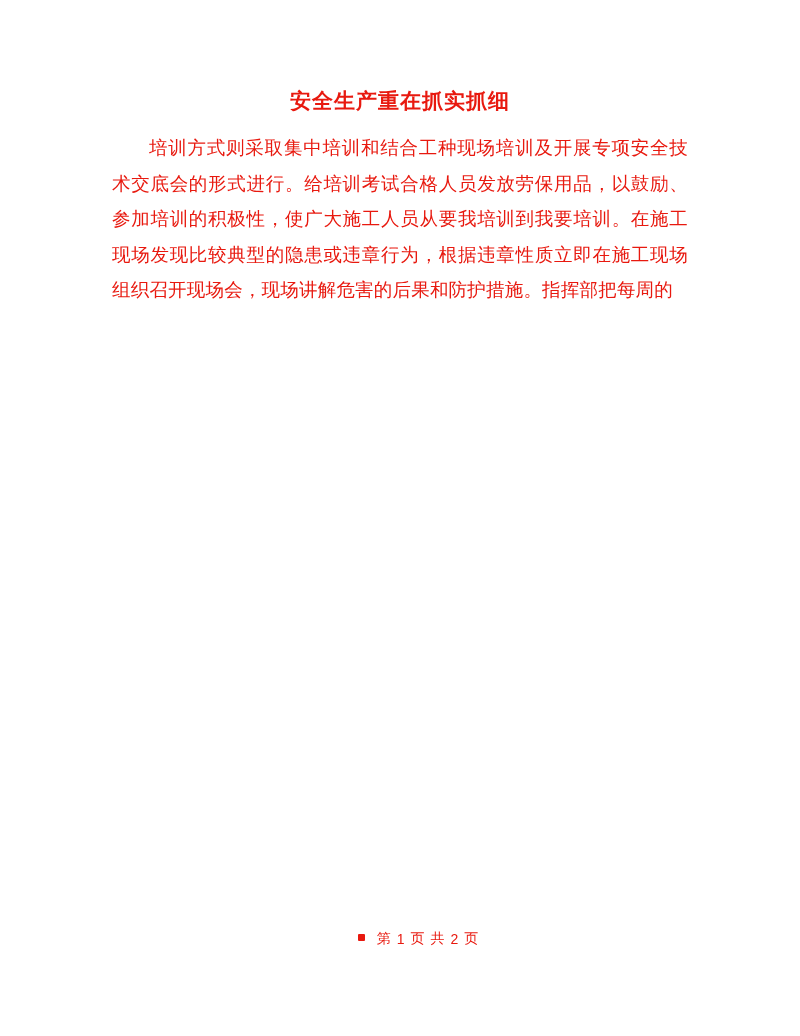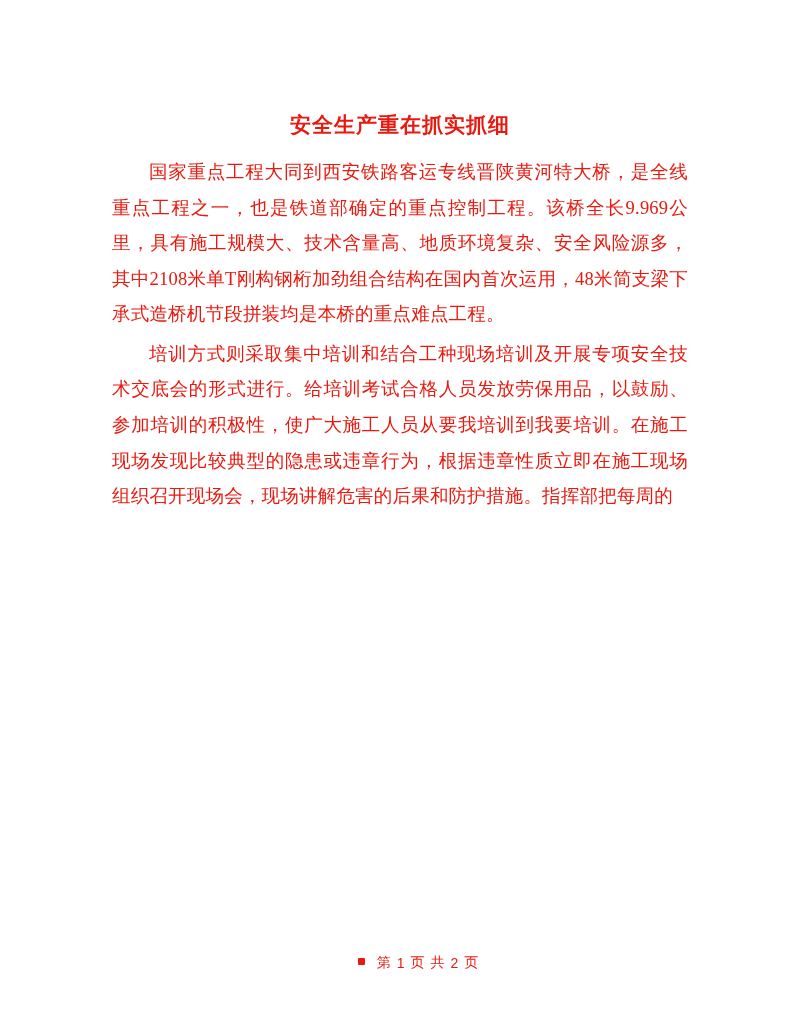--- a/index.html
+++ b/index.html
@@ -14,21 +14,20 @@
     color: #e8190f;
     position: relative;
     overflow: hidden;
   }
   .page {
     width: 800px;
     height: 996px;
     box-sizing: border-box;
     padding: 72px 112px 0 112px;
     position: relative;
-    margin-top: 24px;
   }
   .doc-title {
     text-align: center;
     font-size: 21px;
     font-weight: bold;
     color: #e8190f;
     letter-spacing: 1px;
     margin: 14px 0 16px 0;
     line-height: 1.4;
     font-family: "Liberation Sans", "DejaVu Sans", sans-serif;
@@ -73,20 +72,19 @@
     vertical-align: middle;
   }
 </style>
 </head>
 <body>
 
 <div class="page">
 
   <div class="doc-title">安全生产重在抓实抓细</div>
 
-  <p class="para">国家重点工程大同到西安铁路客运专线晋陕黄河特大桥，是全线重点工程之一，也是铁道部确定的重点控制工程。该桥全长9.969公里，具有施工规模大、技术含量高、地质环境复杂、安全风险源多，其中2108米单T刚构钢桁加劲组合结构在国内首次运用，48米简支梁下承式造桥机节段拼装均是本桥的重点难点工程。</p>
   <p class="para">培训方式则采取集中培训和结合工种现场培训及开展专项安全技术交底会的形式进行。给培训考试合格人员发放劳保用品，以鼓励、参加培训的积极性，使广大施工人员从要我培训到我要培训。在施工现场发现比较典型的隐患或违章行为，根据违章性质立即在施工现场组织召开现场会，现场讲解危害的后果和防护措施。指挥部把每周的</p>
 
   <div class="footer">
     <span class="dot"></span><span class="seg">第</span><span class="seg">1</span><span class="seg">页</span><span class="seg">共</span><span class="seg">2</span><span class="seg">页</span>
   </div>
 
 </div>
 
 </body></html>

